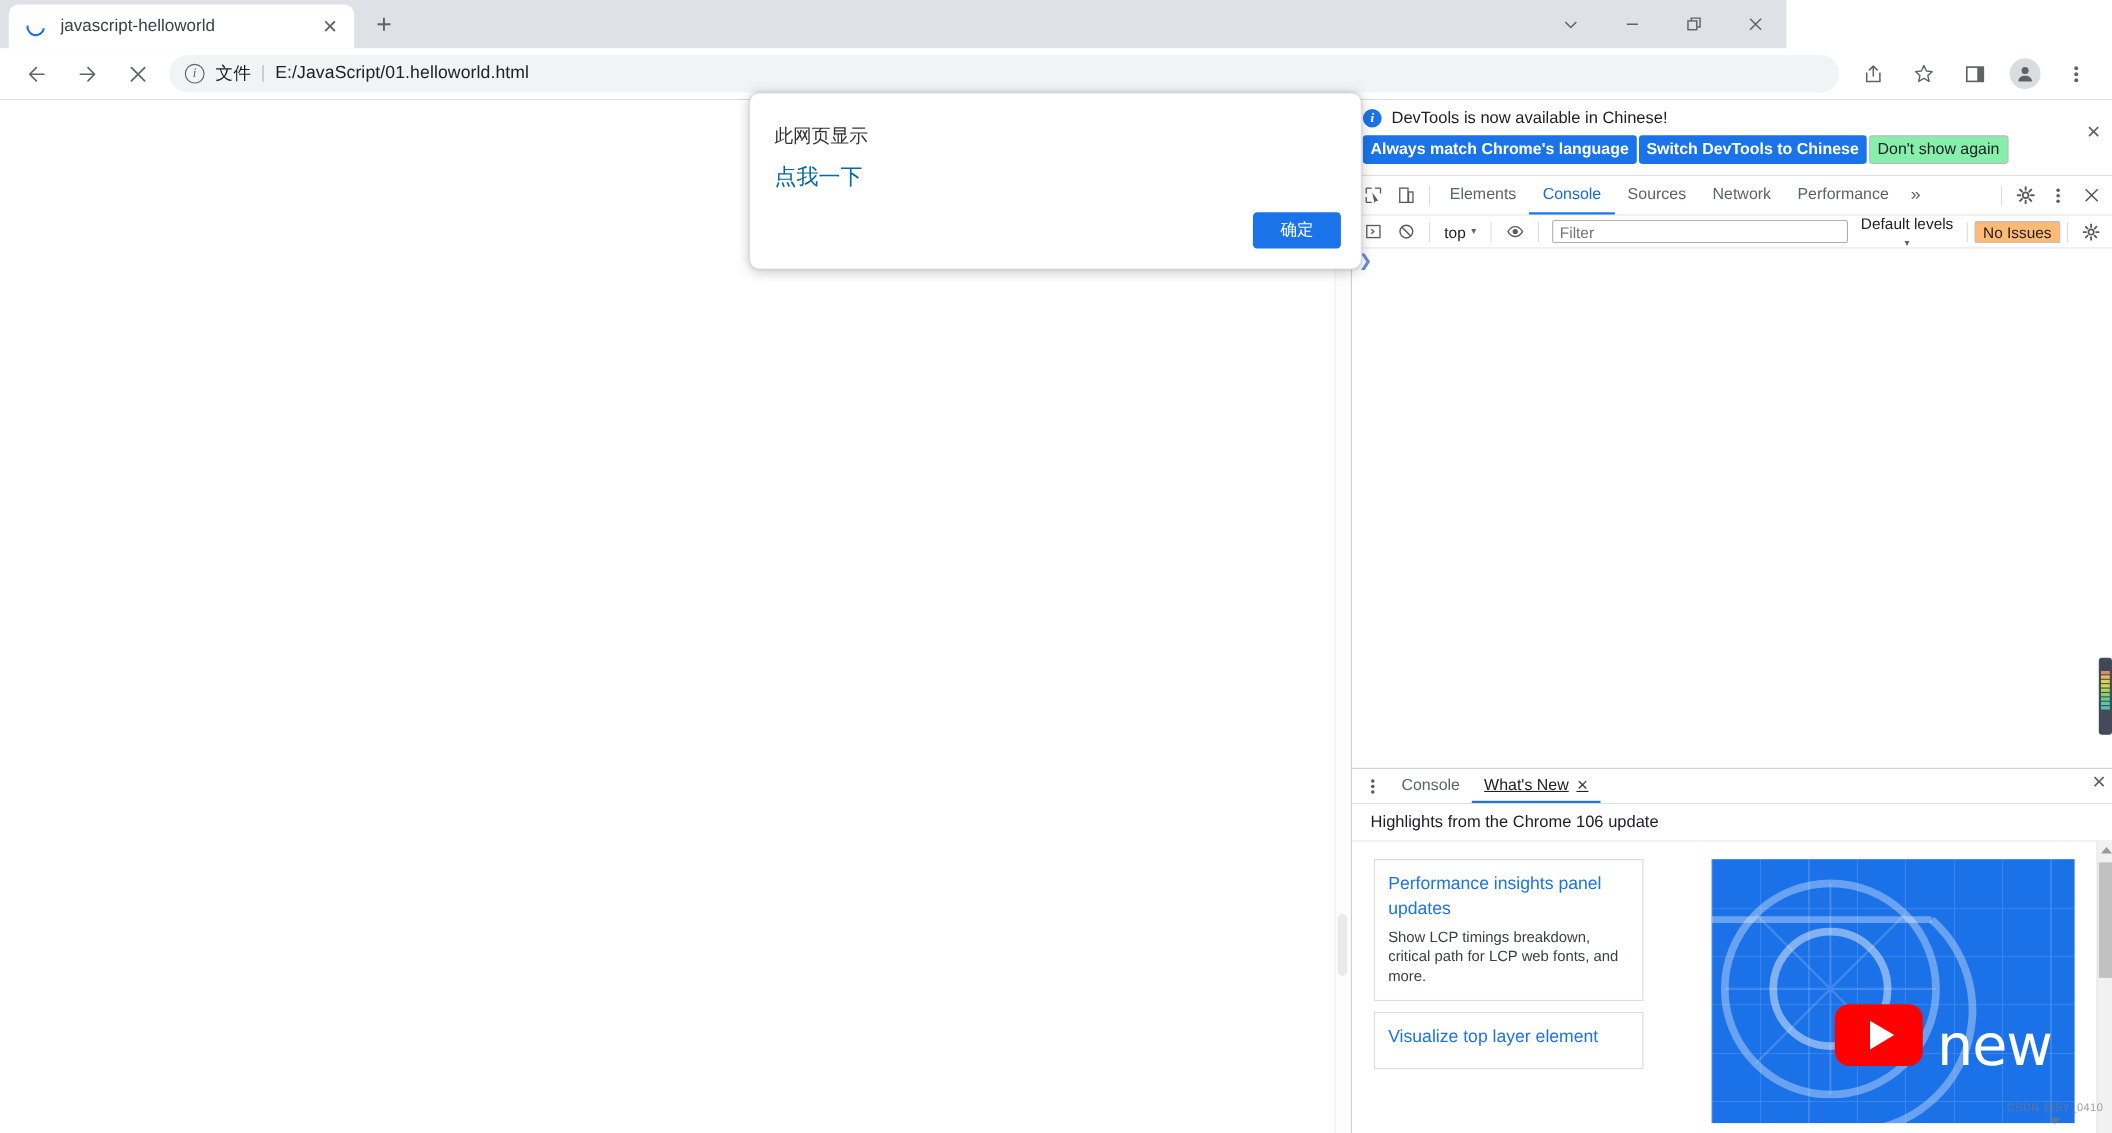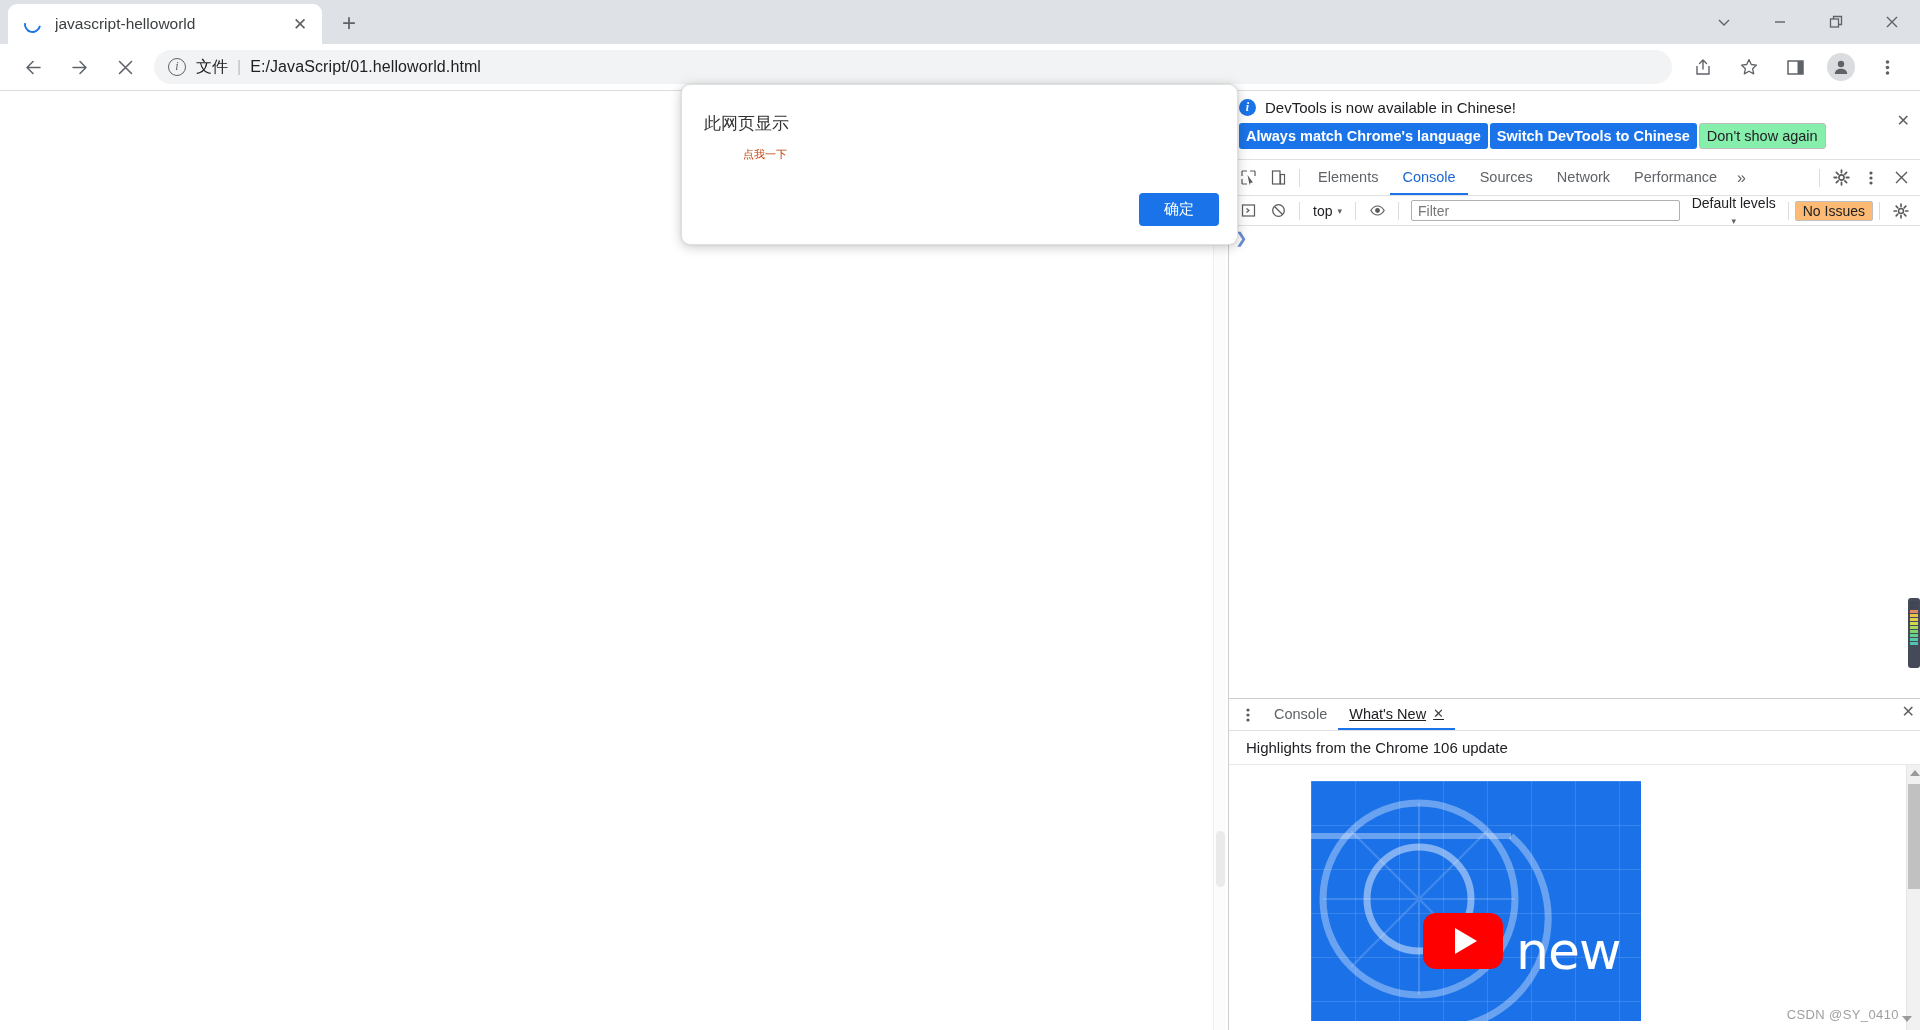--- a/index.html
+++ b/index.html
@@ -5,21 +5,21 @@
   * { box-sizing: border-box; margin: 0; padding: 0; }
   html, body {
     width: 1920px; height: 1030px;
     overflow: hidden;
     font-family: "Liberation Sans", "DejaVu Sans", sans-serif;
     background: #ffffff;
   }
 
   
   .tabstrip {
-    position: absolute; top: 0; left: 0; width: 1920px; height: 44px;
+    position: absolute; top: 0; left: 0; width: 1624px; height: 44px;
     background: #dee1e6;
     display: flex; align-items: flex-end;
   }
   .tab {
     margin-left: 8px;
     width: 314px; height: 40px;
     background: #ffffff;
     border-radius: 9px 9px 0 0;
     display: flex; align-items: center;
     padding: 0 10px 0 16px;
@@ -132,21 +132,21 @@
     border-radius: 9px;
     box-shadow: 0 2px 12px rgba(0,0,0,.22), 0 0 2px rgba(0,0,0,.12);
     z-index: 40;
   }
   .dlg-title {
     position: absolute; left: 22px; top: 27px;
     font-size: 17px; color: #333333;
   }
   .dlg-msg {
     position: absolute; left: 22px; top: 62px;
-    font-size: 11px; color: #c2410c; margin-left: 39px;
+    font-size: 20px; color: #0369a1;
   }
   .dlg-ok {
     position: absolute; right: 18px; bottom: 18px;
     width: 80px; height: 33px;
     background: #1a73e8; color: #ffffff;
     border: none; border-radius: 4px;
     font-size: 15px;
     font-family: "Liberation Sans", sans-serif;
     display: flex; align-items: center; justify-content: center;
     cursor: default;
@@ -387,23 +387,23 @@
     border-radius: 3px;
     padding: 4px 2px;
     display: flex; flex-direction: column; gap: 1px;
     z-index: 60;
   }
   .edge-gadget i { display: block; height: 3px; width: 100%; }
 
   
   .watermark {
     position: absolute; right: 8px; bottom: 8px;
-    font-size: 13px; color: rgba(120,120,120,.72);
+    font-size: 10px; color: rgba(120,120,120,.72);
     z-index: 70; letter-spacing: .4px;
-    display: flex; align-items: flex-end; gap: 3px;
+    display: flex; align-items: center; gap: 3px; flex-direction: column;
   }
   .watermark .wm-caret {
     width: 0; height: 0;
     border-left: 5px solid transparent;
     border-right: 5px solid transparent;
     border-top: 6px solid rgba(120,120,120,.72);
   }
 </style>
 </head>
 <body>
@@ -629,20 +629,29 @@
       <div class="drawer-tab active">
         <span>What's New</span>
         <span class="drawer-tab-close">✕</span>
       </div>
       <span class="drawer-close">✕</span>
     </div>
 
     <div class="whatsnew-head">Highlights from the Chrome 106 update</div>
 
     <div class="whatsnew-body">
+      <div class="wn-cards">
+        <div class="wn-card">
+          <div class="wn-card-title">Performance insights panel updates</div>
+          <div class="wn-card-desc">Show LCP timings breakdown, critical path for LCP web fonts, and more.</div>
+        </div>
+        <div class="wn-card">
+          <div class="wn-card-title">Visualize top layer element</div>
+        </div>
+      </div>
 
       <div class="wn-media">
         <div class="blueprint">
           <svg width="330" height="240" viewBox="0 0 330 240">
             <circle cx="108" cy="118" r="96" fill="none" stroke="rgba(255,255,255,.34)" stroke-width="7"></circle>
             <circle cx="108" cy="118" r="52" fill="none" stroke="rgba(255,255,255,.45)" stroke-width="7"></circle>
             <path d="M-30 55 L200 55" stroke="rgba(255,255,255,.34)" stroke-width="6" fill="none"></path>
             <path d="M200 55 a110 110 0 0 1 -50 190" stroke="rgba(255,255,255,.34)" stroke-width="7" fill="none"></path>
             <path d="M108 22 L108 214 M12 118 L204 118 M40 50 L176 186 M176 50 L40 186" stroke="rgba(255,255,255,.17)" stroke-width="2"></path>
           </svg>

